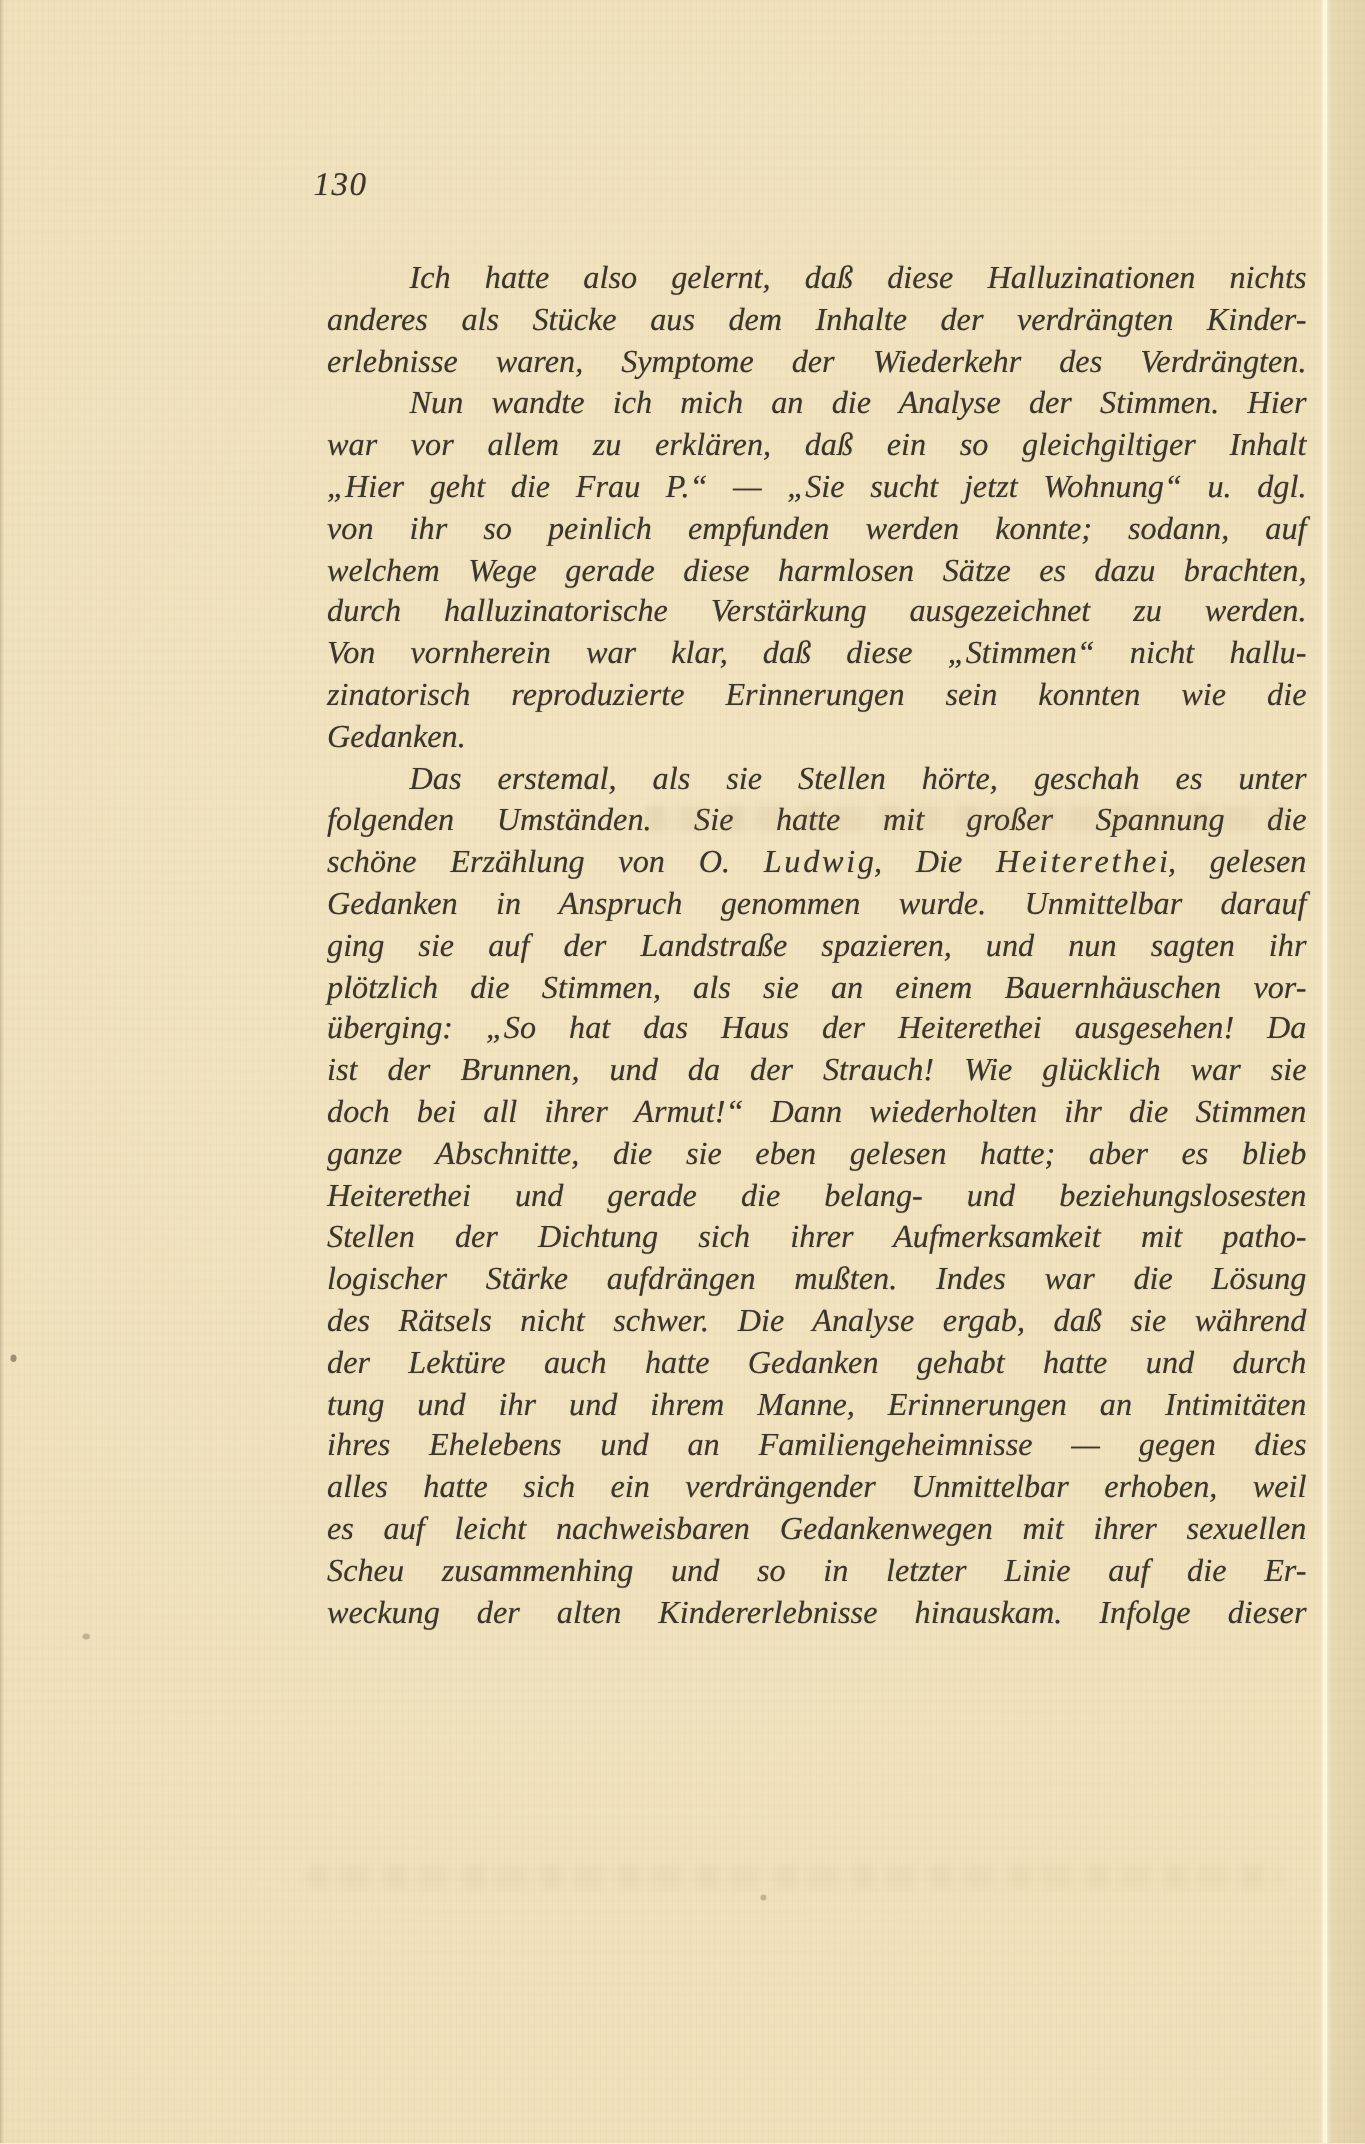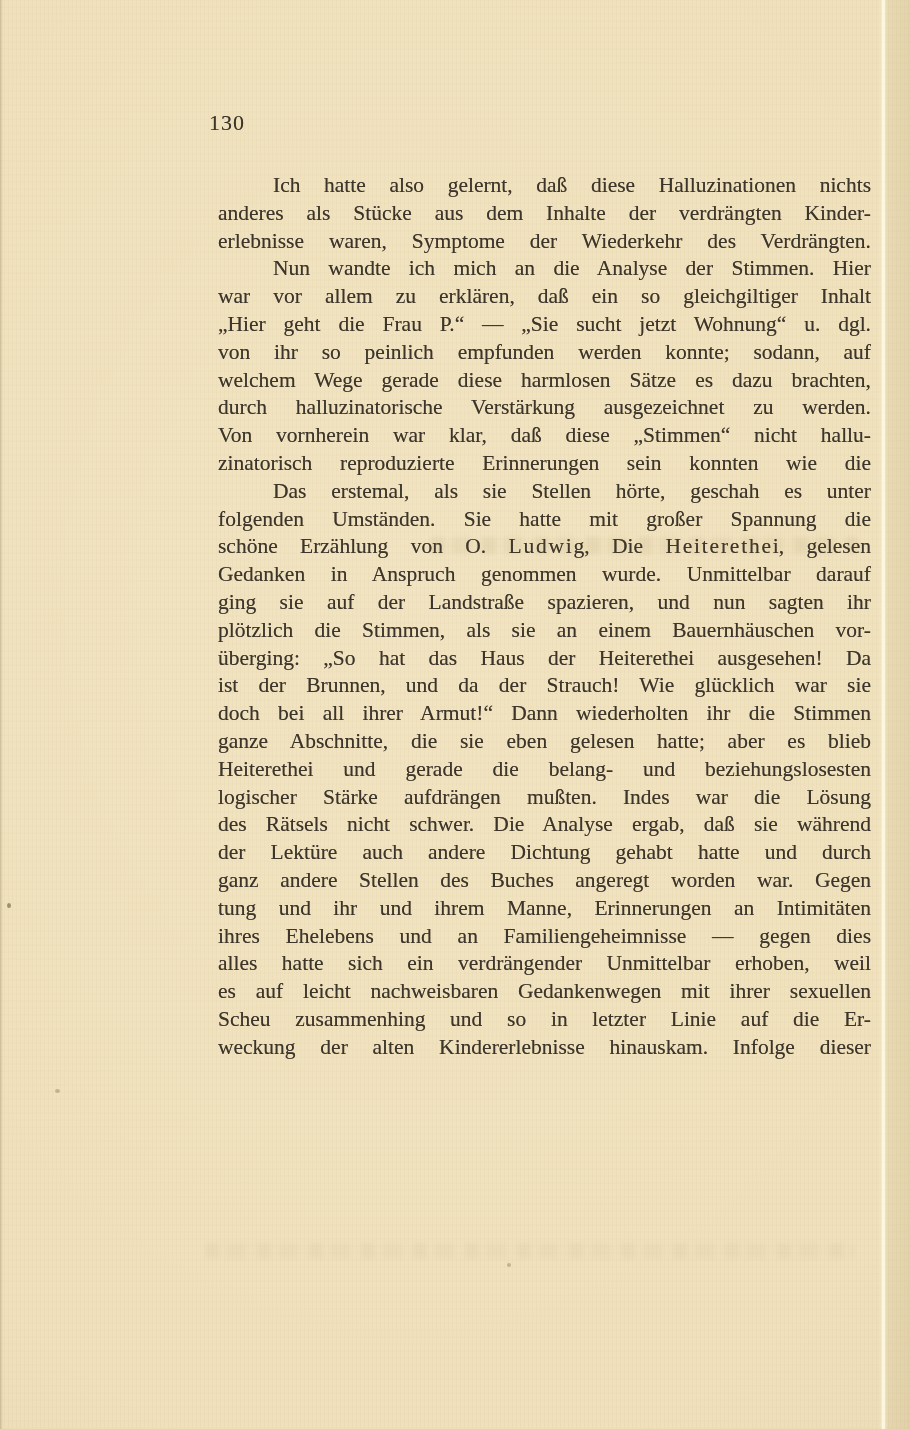--- a/index.html
+++ b/index.html
@@ -9,20 +9,21 @@
     position: relative;
     font-family: "Liberation Serif", "DejaVu Serif", serif;
   }
   .page {
     position: absolute; inset: 0;
     background:
       radial-gradient(135% 110% at 45% 42%, rgba(255,252,240,0.10) 0%, rgba(255,250,235,0.0) 55%, rgba(110,85,40,0.10) 100%),
       repeating-linear-gradient(90deg, rgba(120,95,45,0.030) 0px, rgba(120,95,45,0.030) 1px, rgba(0,0,0,0) 1px, rgba(0,0,0,0) 4px),
       repeating-linear-gradient(0deg, rgba(130,105,55,0.015) 0px, rgba(130,105,55,0.015) 2px, rgba(0,0,0,0) 2px, rgba(0,0,0,0) 7px),
       #f0e1bc;
+    font-style: italic;
   }
   .left-edge {
     position: absolute; left: 0; top: 0; width: 3px; height: 100%;
     background: linear-gradient(90deg, rgba(90,70,40,0.22), rgba(90,70,40,0.0));
   }
   .right-crease {
     position: absolute; left: 882px; top: 0; width: 3px; height: 100%;
     background: rgba(255,250,228,0.85);
     box-shadow: 0 0 3px 1px rgba(255,250,228,0.6);
   }
@@ -81,35 +82,36 @@
       <div class="line">anderes als Stücke aus dem Inhalte der verdrängten Kinder-</div>
       <div class="line">erlebnisse waren, Symptome der Wiederkehr des Verdrängten.</div>
       <div class="line indent">Nun wandte ich mich an die Analyse der Stimmen. Hier</div>
       <div class="line">war vor allem zu erklären, daß ein so gleichgiltiger Inhalt</div>
       <div class="line">„Hier geht die Frau P.“ — „Sie sucht jetzt Wohnung“ u. dgl.</div>
       <div class="line">von ihr so peinlich empfunden werden konnte; sodann, auf</div>
       <div class="line">welchem Wege gerade diese harmlosen Sätze es dazu brachten,</div>
       <div class="line">durch halluzinatorische Verstärkung ausgezeichnet zu werden.</div>
       <div class="line">Von vornherein war klar, daß diese „Stimmen“ nicht hallu-</div>
       <div class="line">zinatorisch reproduzierte Erinnerungen sein konnten wie die</div>
+      <div class="line short">Gedanken.</div>
       <div class="line indent">Das erstemal, als sie Stellen hörte, geschah es unter</div>
       <div class="line">folgenden Umständen. Sie hatte mit großer Spannung die</div>
       <div class="line">schöne Erzählung von O. L u d w i g, Die H e i t e r e t h e i, gelesen</div>
       <div class="line">Gedanken in Anspruch genommen wurde. Unmittelbar darauf</div>
       <div class="line">ging sie auf der Landstraße spazieren, und nun sagten ihr</div>
       <div class="line">plötzlich die Stimmen, als sie an einem Bauernhäuschen vor-</div>
       <div class="line">überging: „So hat das Haus der Heiterethei ausgesehen! Da</div>
       <div class="line">ist der Brunnen, und da der Strauch! Wie glücklich war sie</div>
       <div class="line">doch bei all ihrer Armut!“ Dann wiederholten ihr die Stimmen</div>
       <div class="line">ganze Abschnitte, die sie eben gelesen hatte; aber es blieb</div>
       <div class="line">Heiterethei und gerade die belang- und beziehungslosesten</div>
+      <div class="line">Stellen der Dichtung sich ihrer Aufmerksamkeit mit patho-</div>
       <div class="line">logischer Stärke aufdrängen mußten. Indes war die Lösung</div>
       <div class="line">des Rätsels nicht schwer. Die Analyse ergab, daß sie während</div>
-      <div class="line">der Lektüre auch andere Dichtung gehabt hatte und durch</div>
-      <div class="line">ganz andere Stellen des Buches angeregt worden war. Gegen</div>
+      <div class="line">der Lektüre auch hatte Gedanken gehabt hatte und durch</div>
       <div class="line">tung und ihr und ihrem Manne, Erinnerungen an Intimitäten</div>
       <div class="line">ihres Ehelebens und an Familiengeheimnisse — gegen dies</div>
       <div class="line">alles hatte sich ein verdrängender Unmittelbar erhoben, weil</div>
       <div class="line">es auf leicht nachweisbaren Gedankenwegen mit ihrer sexuellen</div>
       <div class="line">Scheu zusammenhing und so in letzter Linie auf die Er-</div>
       <div class="line">weckung der alten Kindererlebnisse hinauskam. Infolge dieser</div>
     </div>
 
   <div class="bleed bleed-1"></div>
   <div class="bleed bleed-2"></div>

